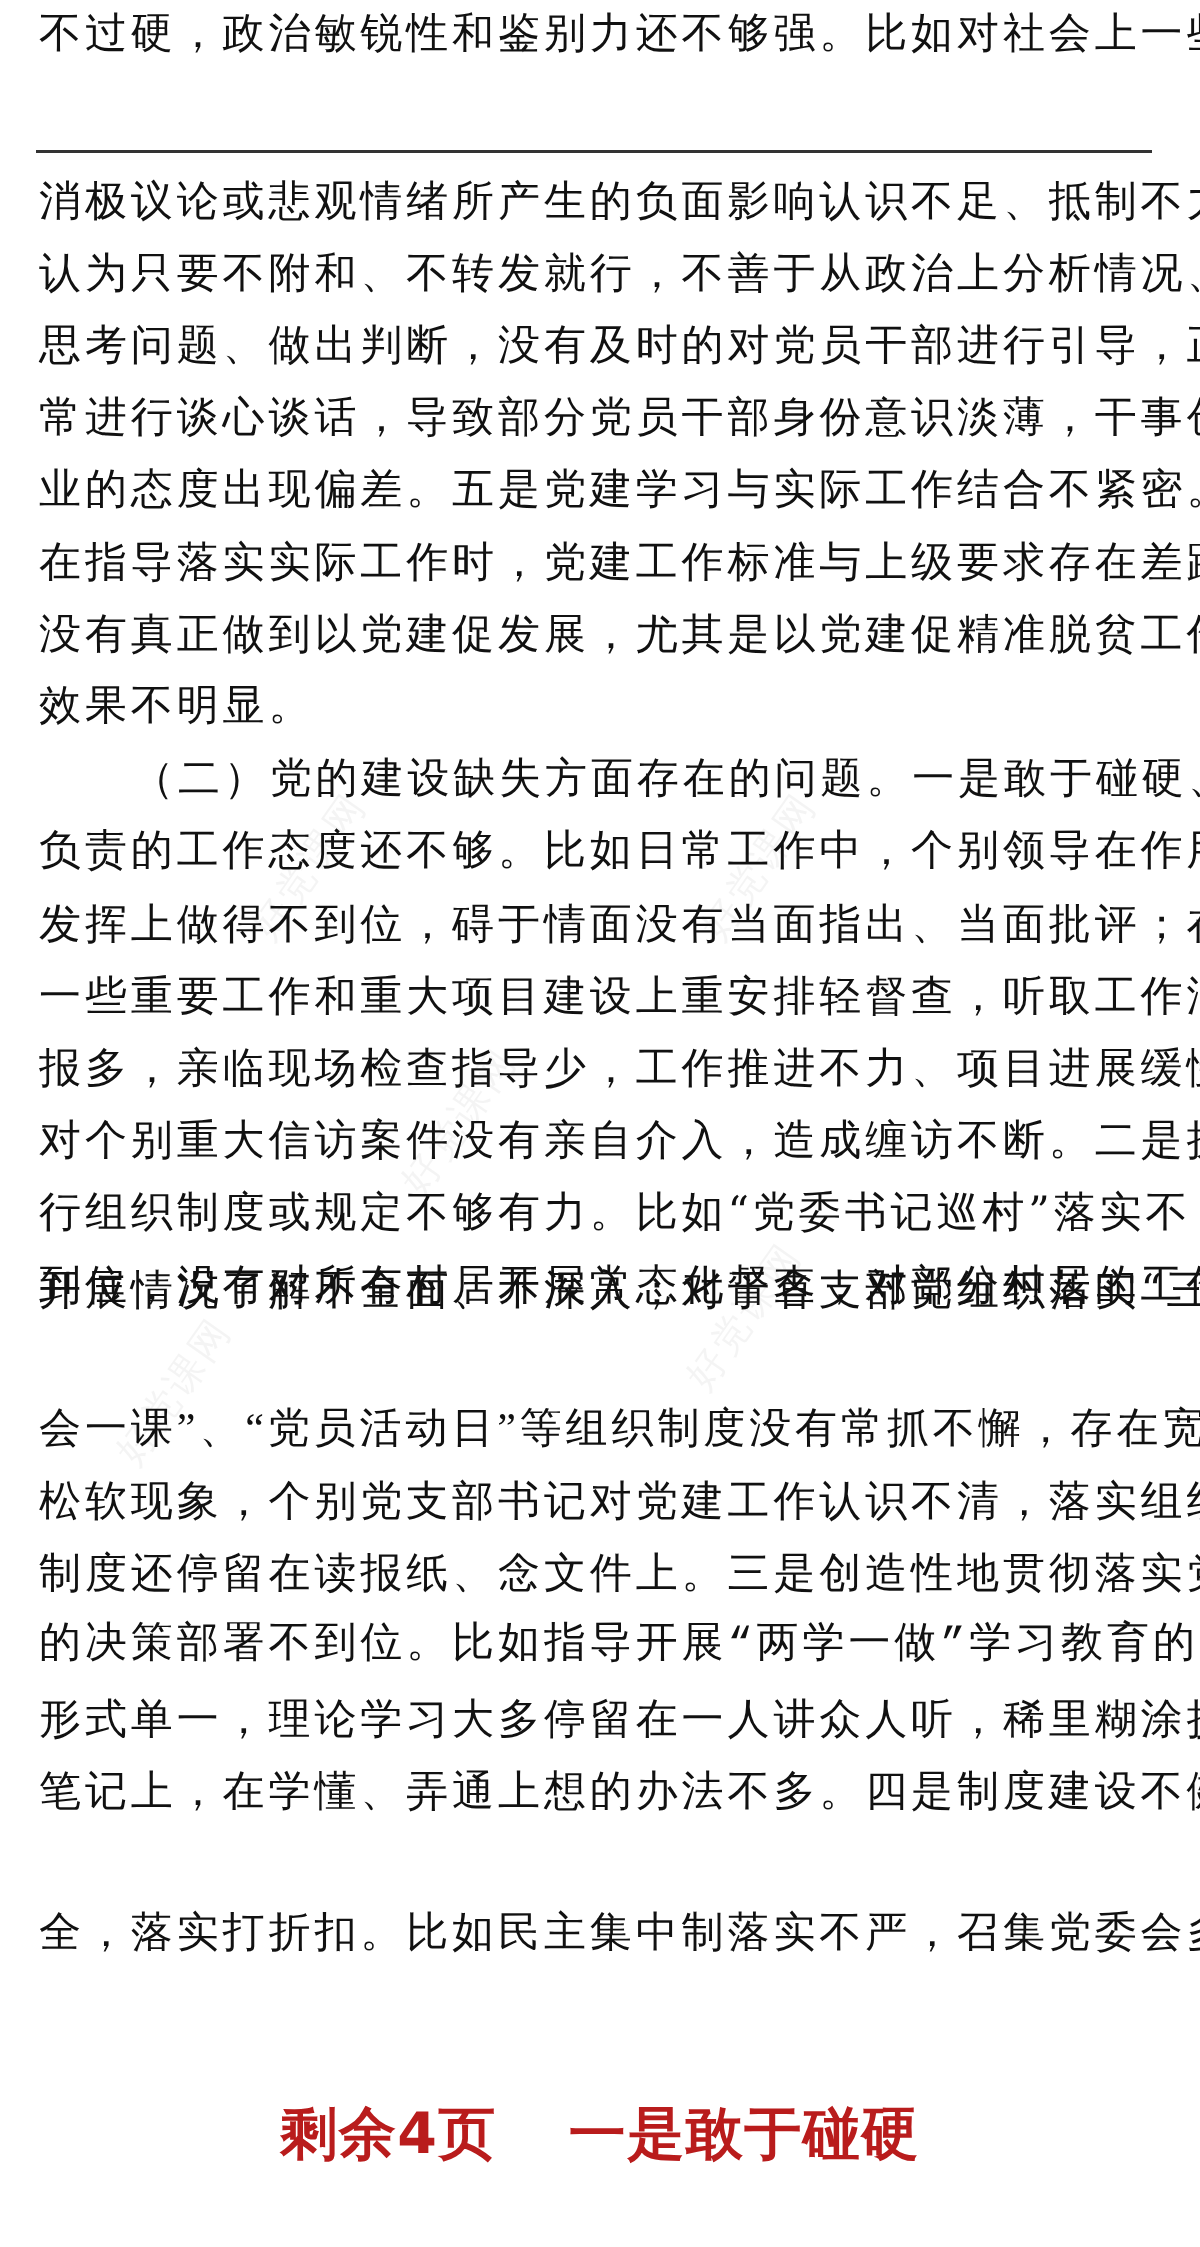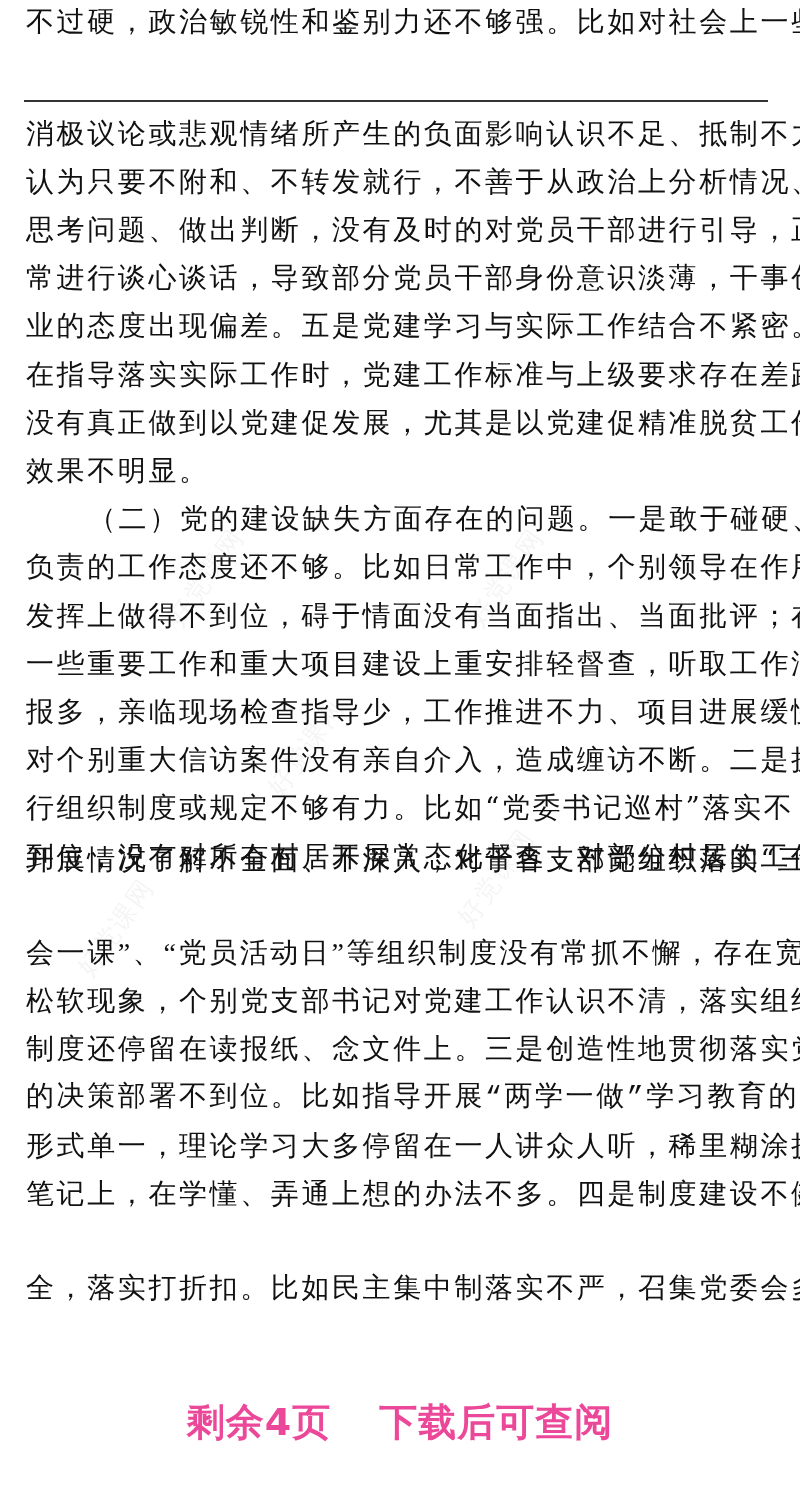--- a/index.html
+++ b/index.html
@@ -57,21 +57,21 @@
       top: 1392px;
       width: 800px;
       height: 60px;
       display: flex;
       justify-content: center;
       align-items: center;
       gap: 48px;
       font-family: "DejaVu Sans", "Liberation Sans", sans-serif;
       font-weight: bold;
       font-size: 38px;
-      color: #ec4899;
+      color: #b91c1c;
       letter-spacing: 1px;
     }
   </style>
 </head>
 <body>
 
 <div class="page">
 
   <div class="watermark" style="left:150px; top:560px;">好党课网</div>
   <div class="watermark" style="left:450px; top:560px;">好党课网</div>
@@ -103,15 +103,15 @@
   <div class="line" style="top:933px;font-family:Liberation Serif, serif;">会一课”、“党员活动日”等组织制度没有常抓不懈，存在宽</div>
   <div class="line" style="top:981px;">松软现象，个别党支部书记对党建工作认识不清，落实组织</div>
   <div class="line" style="top:1029px;">制度还停留在读报纸、念文件上。三是创造性地贯彻落实党</div>
   <div class="line" style="top:1078px;font-family:Liberation Mono, monospace;">的决策部署不到位。比如指导开展“两学一做”学习教育的</div>
   <div class="line" style="top:1126px;">形式单一，理论学习大多停留在一人讲众人听，稀里糊涂抄</div>
   <div class="line" style="top:1174px;">笔记上，在学懂、弄通上想的办法不多。四是制度建设不健</div>
   <div class="line" style="top:1268px;">全，落实打折扣。比如民主集中制落实不严，召集党委会多</div>
 
   <div class="footer-banner">
     <span>剩余4页</span>
-    <span>下载后可查阅</span>
+    <span>一是敢于碰硬</span>
   </div>
 </div>
 
 </body></html>

